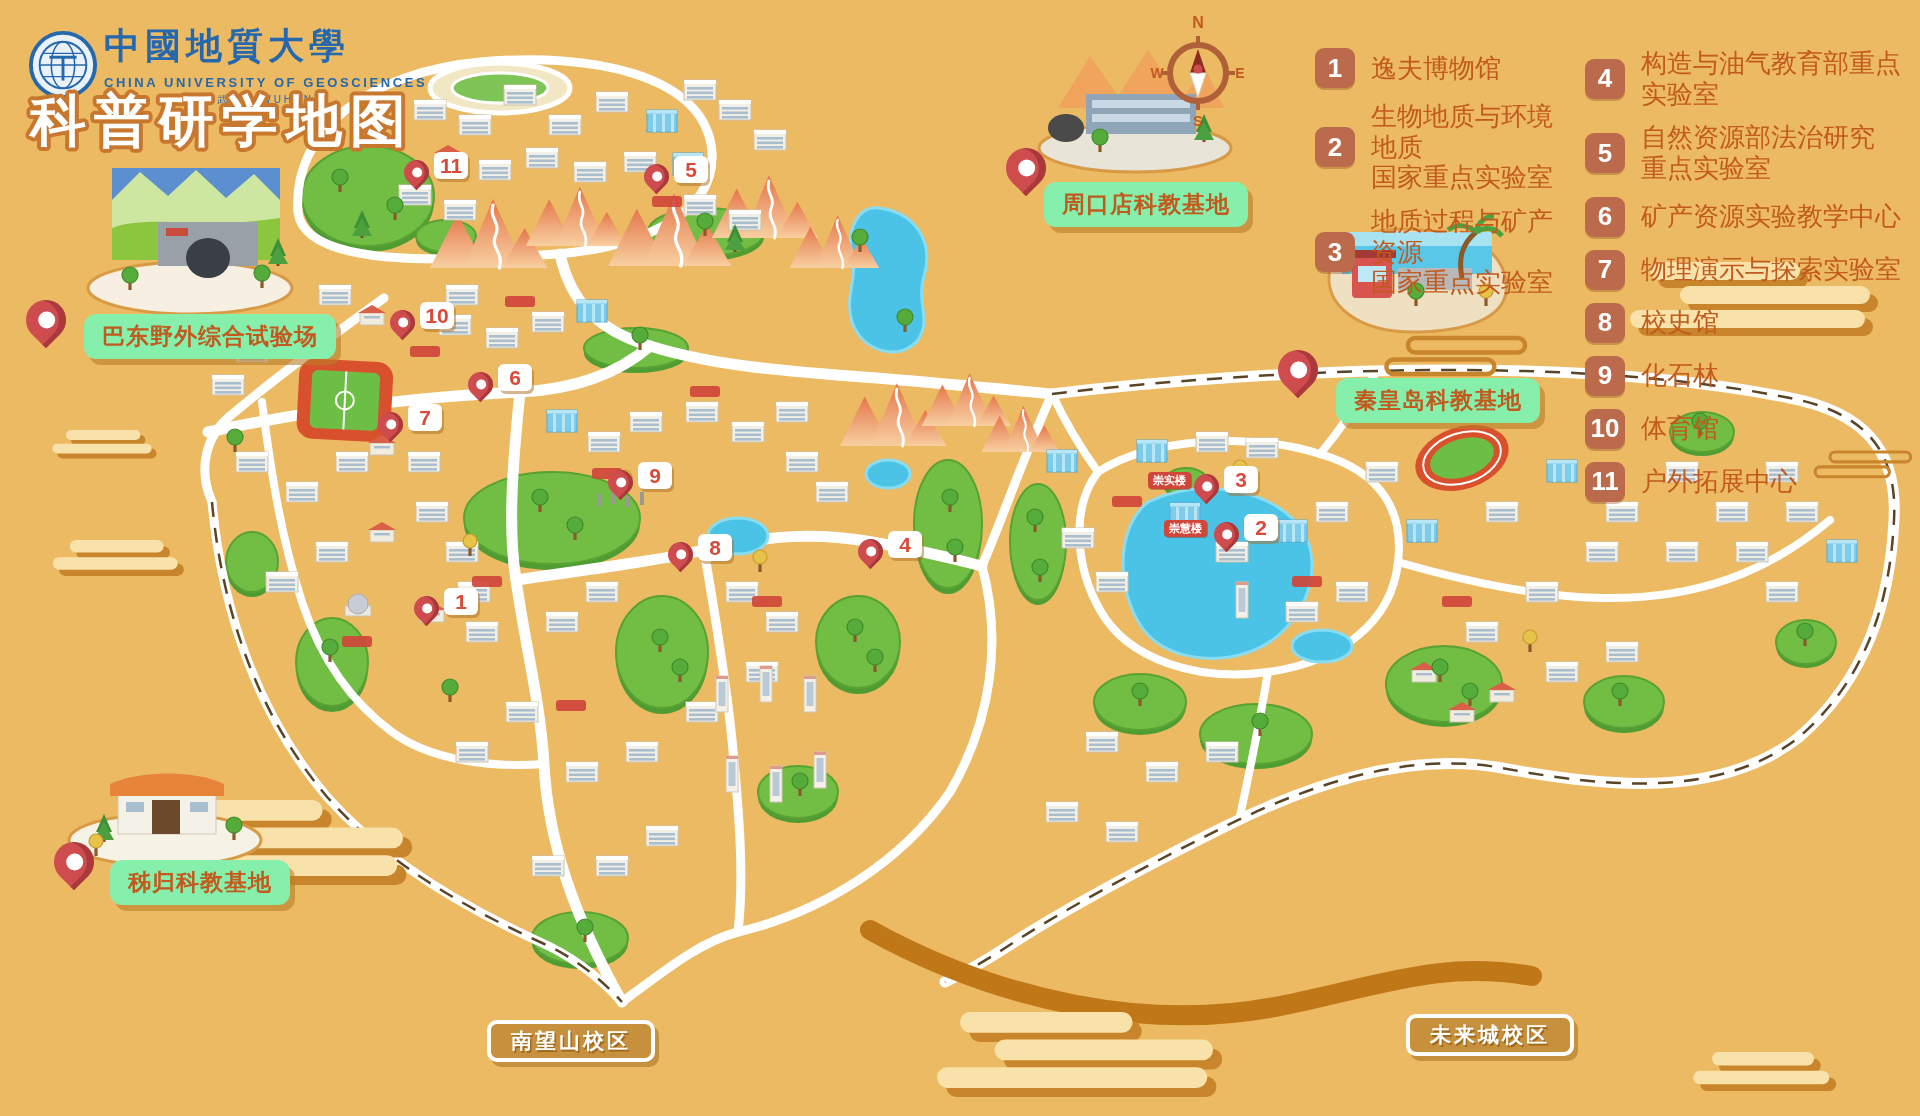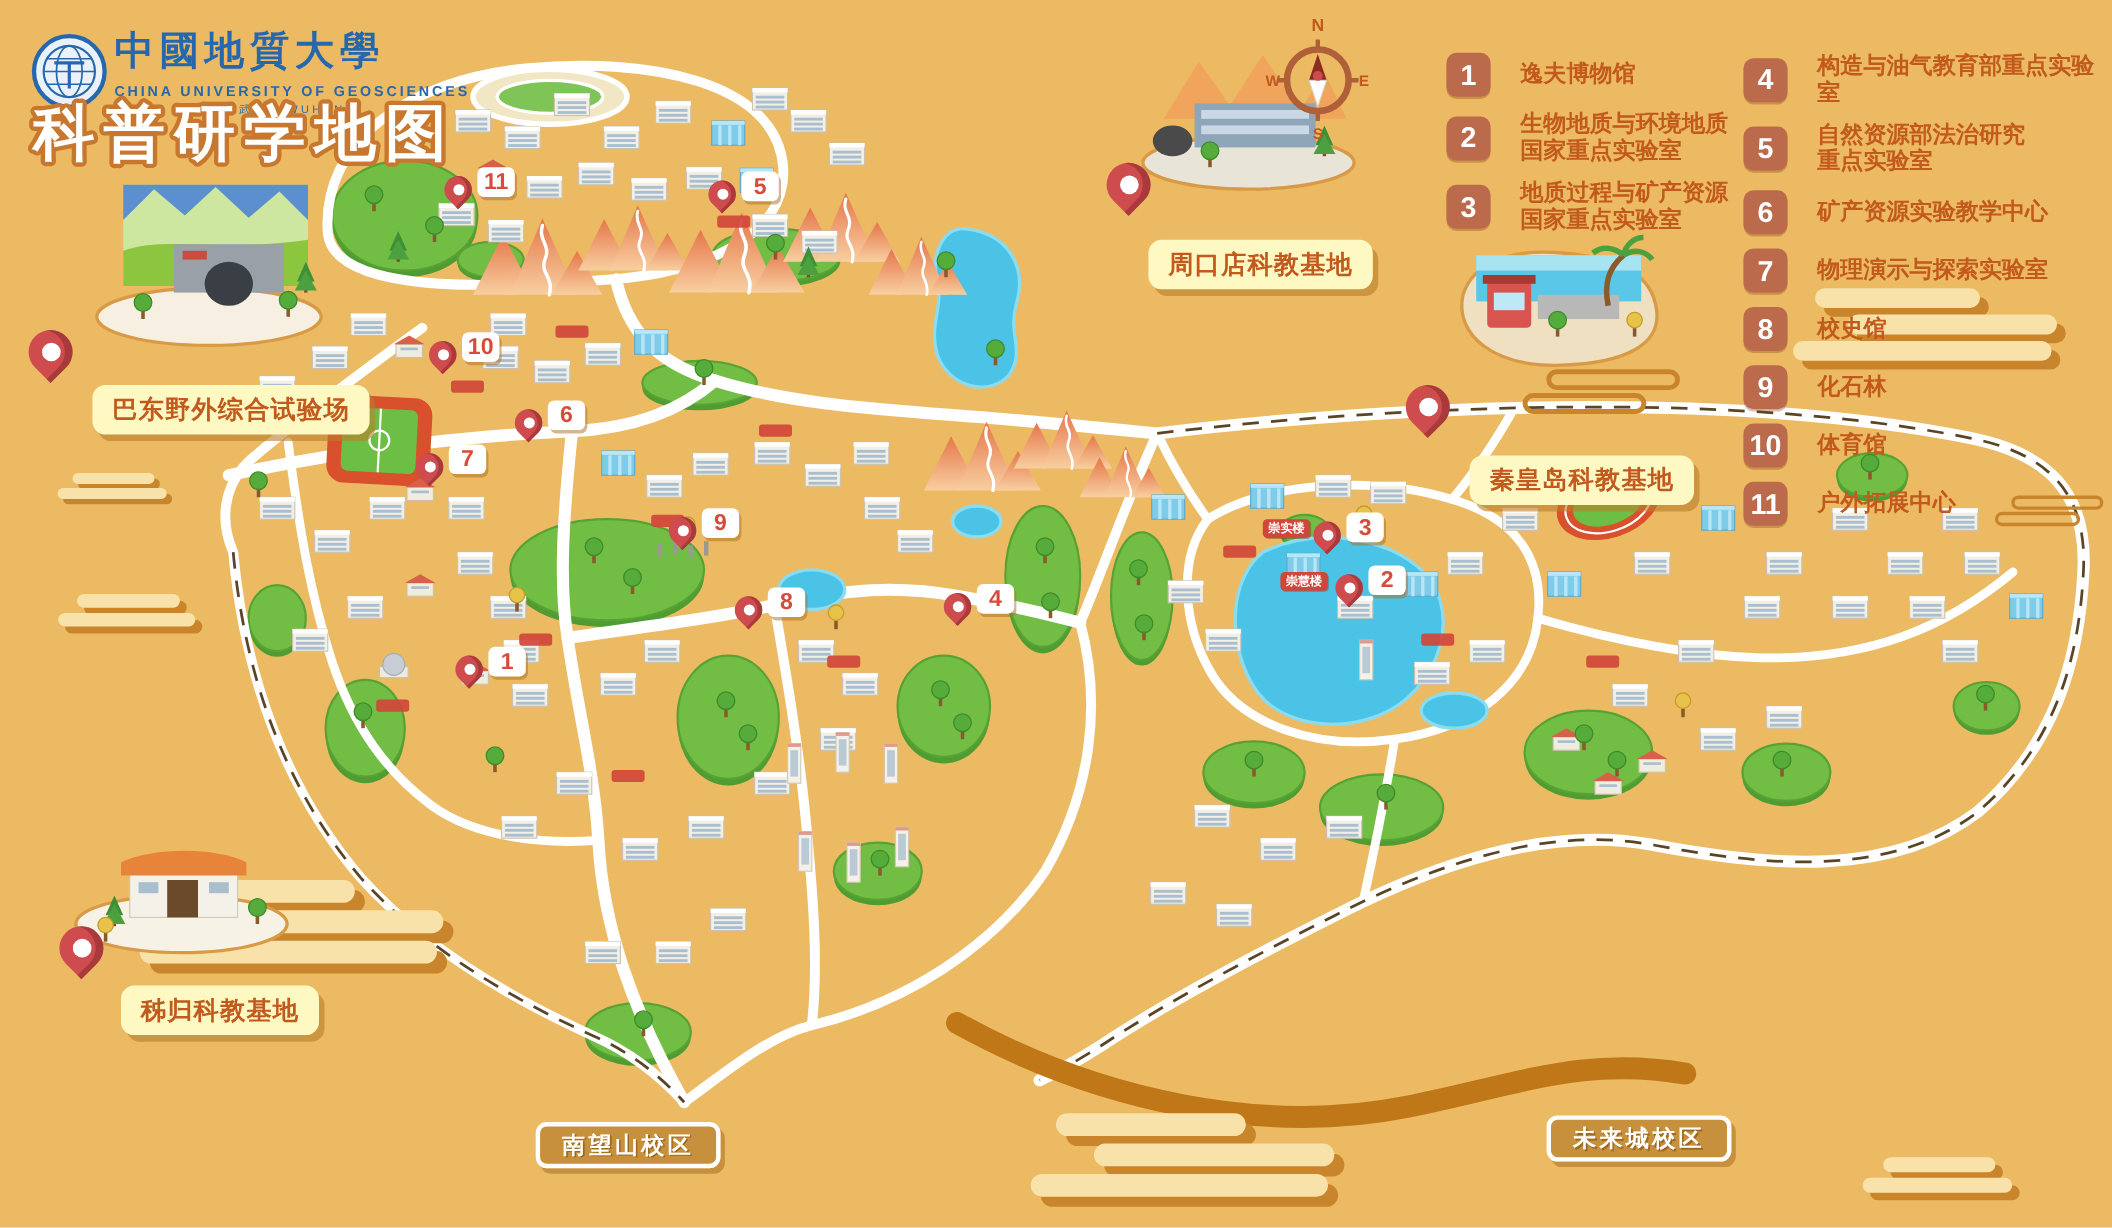--- a/index.html
+++ b/index.html
@@ -15,31 +15,31 @@
   .logo-sub{color:#2668AD;font-size:10px;letter-spacing:3px;margin-top:3px;text-align:center;}
 
   .title-svg{position:absolute;left:20px;top:78px;}
 
   
   .legend{position:absolute;top:48px;}
   .legend.col1{left:1315px;width:260px;}
   .legend.col2{left:1585px;width:330px;}
   .leg-row{display:flex;align-items:center;gap:16px;margin-bottom:13px;}
   .leg-num{width:40px;height:40px;background:#BC6A4C;border-radius:9px;color:#fff;font-size:26px;font-weight:bold;display:flex;align-items:center;justify-content:center;flex:none;box-shadow:0 2px 0 rgba(140,70,30,.35);}
-  .leg-label{color:#C2591D;font-size:21px;font-weight:bold;line-height:1.18;white-space:pre-line;margin-left:11px;}
+  .leg-label{color:#C2591D;font-size:26px;font-weight:normal;line-height:1.18;white-space:pre-line;}
 
   
   .compass{position:absolute;left:1148px;top:12px;}
 
   
   .pin{position:absolute;width:40px;height:40px;background:#CE4B4E;border-radius:50% 50% 50% 0;transform:rotate(-45deg);box-shadow:inset -5px -5px 0 rgba(125,35,38,.45);}
   .pin::after{content:'';position:absolute;left:50%;top:50%;width:17px;height:17px;margin:-8.5px 0 0 -8.5px;background:#fff;border-radius:50%;}
   .pin.small{width:25px;height:25px;box-shadow:inset -3px -3px 0 rgba(125,35,38,.45);}
   .pin.small::after{width:10px;height:10px;margin:-5px 0 0 -5px;}
-  .map-label{position:absolute;background:#fef9c3;border-radius:12px;color:#C2591D;font-weight:bold;font-size:23px;display:flex;align-items:center;justify-content:center;box-shadow:5px 6px 0 rgba(186,125,44,.6);padding:7px 18px;white-space:nowrap;letter-spacing:1px;margin-top:36px;}
+  .map-label{position:absolute;background:#86efac;border-radius:12px;color:#C2591D;font-weight:bold;font-size:23px;display:flex;align-items:center;justify-content:center;box-shadow:5px 6px 0 rgba(186,125,44,.6);padding:7px 18px;white-space:nowrap;letter-spacing:1px;}
   .marker{position:absolute;display:flex;align-items:flex-start;}
   .marker .pinwrap{position:relative;width:26px;height:30px;margin-top:8px;}
   .marker .numbox{background:#fff;border-radius:6px;color:#D84A3A;font-weight:bold;font-size:21px;min-width:24px;height:27px;display:flex;align-items:center;justify-content:center;padding:0 5px;box-shadow:2px 3px 0 rgba(170,110,40,.5);margin-left:4px;}
   .campus-label{position:absolute;background:rgba(197,141,58,.95);border:4px solid #fff;border-radius:10px;color:#fff;font-weight:bold;font-size:21px;display:flex;align-items:center;justify-content:center;box-shadow:4px 5px 0 rgba(150,95,20,.45);padding:3px 20px;letter-spacing:3px;text-shadow:1.5px 1.5px 0 rgba(150,95,20,.8);white-space:nowrap;}
   .bldg-tag{position:absolute;background:#D0463A;border-radius:4px;color:#fff;font-size:11px;font-weight:bold;padding:1px 5px;white-space:nowrap;box-shadow:1px 1px 0 rgba(120,50,20,.4);}
 </style>
 </head>
 <body>
 
 <div class="stage">

